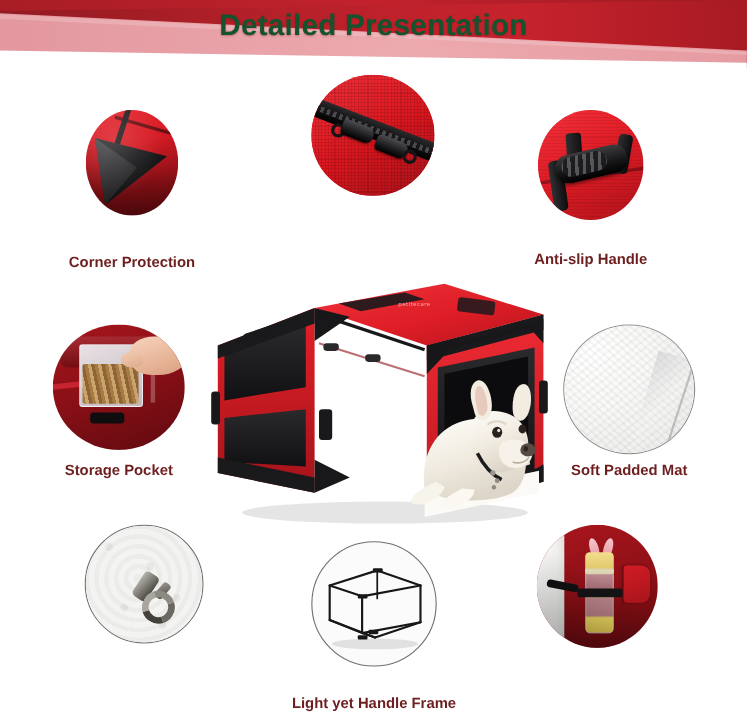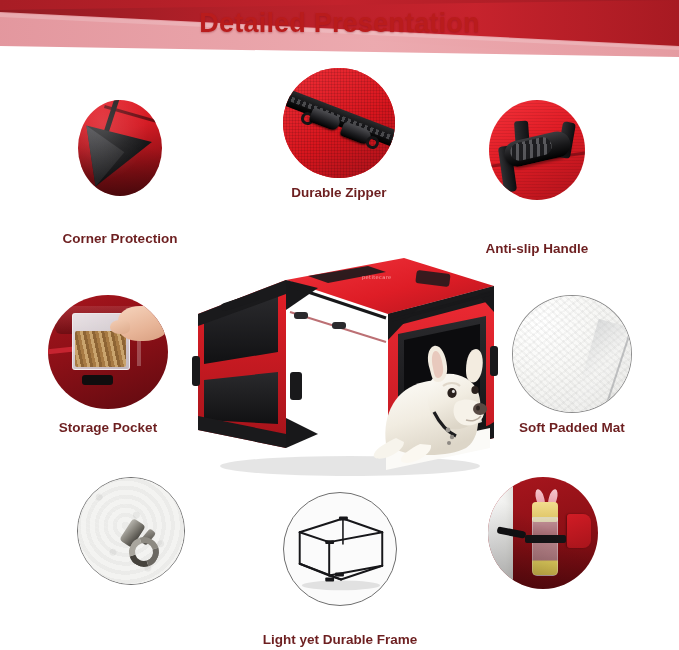--- a/index.html
+++ b/index.html
@@ -24,21 +24,21 @@
     overflow: hidden;
   }
   .banner svg { display: block; width: 679px; height: 72px; }
   .banner-title {
     position: absolute;
     left: 0; top: 8px;
     width: 679px;
     text-align: center;
     font-size: 27px;
     font-weight: bold;
-    color: #b91c1c;
+    color: #14532d;
     letter-spacing: 0.2px;
     text-shadow: 0 1px 2px rgba(120,10,20,0.35);
     white-space: nowrap;
   }
 
   
   .feature {
     position: absolute;
   }
   .circle {
@@ -486,36 +486,35 @@
         <div class="zp-bg"></div>
         <div class="zp-tape"></div>
         <div class="zp-teeth"></div>
         <div class="zp-pull a"></div>
         <div class="zp-slider a"></div>
         <div class="zp-slider b"></div>
         <div class="zp-pull b"></div>
       </div>
     </div>
   </div>
-  <div class="caption" style="left:209px; top:185px;">Durable Zipper</div>
 
   <div class="feature" style="left:489px; top:100px;">
     <div class="circle" style="width:96px;height:100px;">
       <div class="art">
         <div class="hd-bg"></div>
         <div class="hd-seam"></div>
         <div class="hd-tab"></div>
         <div class="hd-strapL"></div>
         <div class="hd-strapR"></div>
         <div class="hd-grip"></div>
         <div class="hd-ribs"></div>
       </div>
     </div>
   </div>
-  <div class="caption" style="left:407px; top:241px;">Anti-slip Handle</div>
+  <div class="caption" style="left:407px; top:228px;">Anti-slip Handle</div>
 
   <div class="feature" style="left:48px; top:295px;">
     <div class="circle" style="width:120px;height:114px;">
       <div class="art">
         <div class="sp-bg"></div>
         <div class="sp-panel"></div>
         <div class="sp-zip"></div>
         <div class="sp-edge"></div>
         <div class="sp-bag">
             <div class="sp-treats"></div>
@@ -576,21 +575,21 @@
         <g fill="#17171a">
           <rect x="56" y="24" width="9" height="4" rx="1"></rect>
           <rect x="42" y="48" width="9" height="4" rx="1"></rect>
           <rect x="52" y="81" width="9" height="4" rx="1"></rect>
           <rect x="42" y="86" width="9" height="4" rx="1"></rect>
         </g>
         <ellipse cx="58" cy="94" rx="40" ry="5" fill="rgba(0,0,0,0.10)"></ellipse>
       </svg>
     </div>
   </div>
-  <div class="caption" style="left:210px; top:632px;">Light yet Durable Frame</div>
+  <div class="caption" style="left:210px; top:632px;">Light yet Handle Frame</div>
 
   <div class="feature" style="left:488px; top:477px;">
     <div class="circle" style="width:110px;height:112px;">
       <div class="art">
         <div class="ss-bg"></div>
         <div class="ss-white"></div>
         <div class="ss-strap"></div>
         <div class="ss-pocket"></div>
         <div class="ss-ear-l"></div>
         <div class="ss-ear-r"></div>

